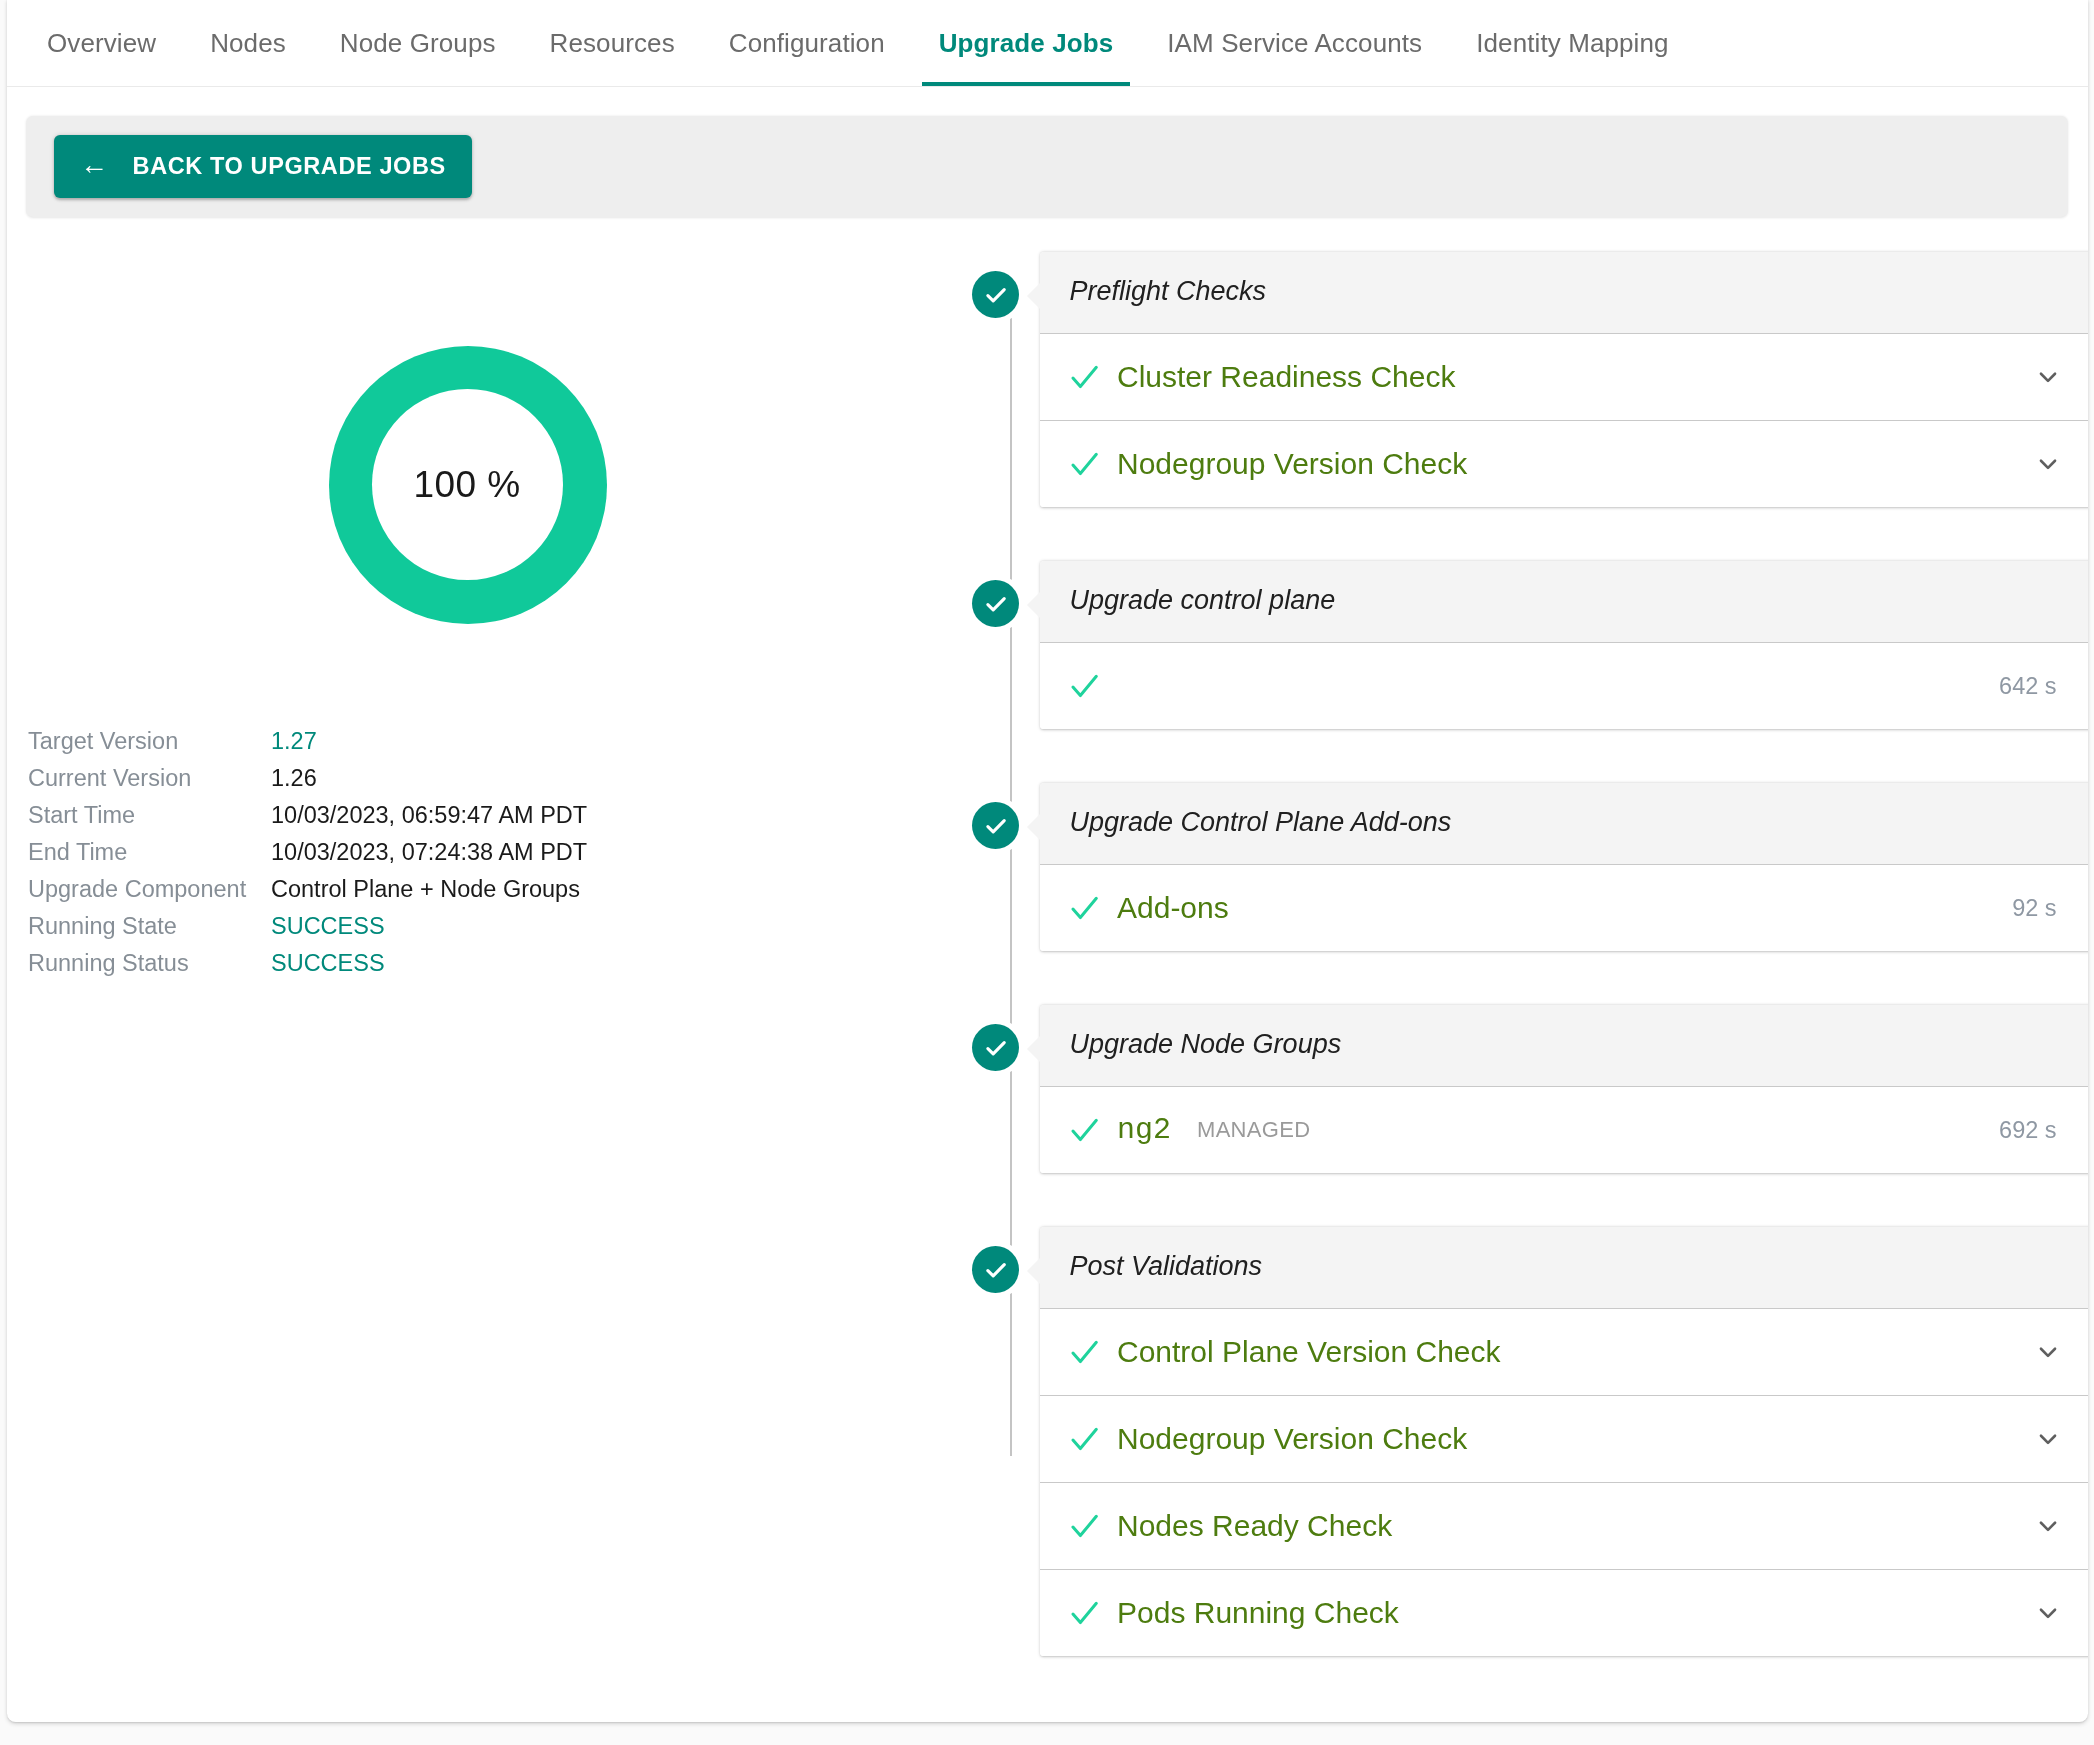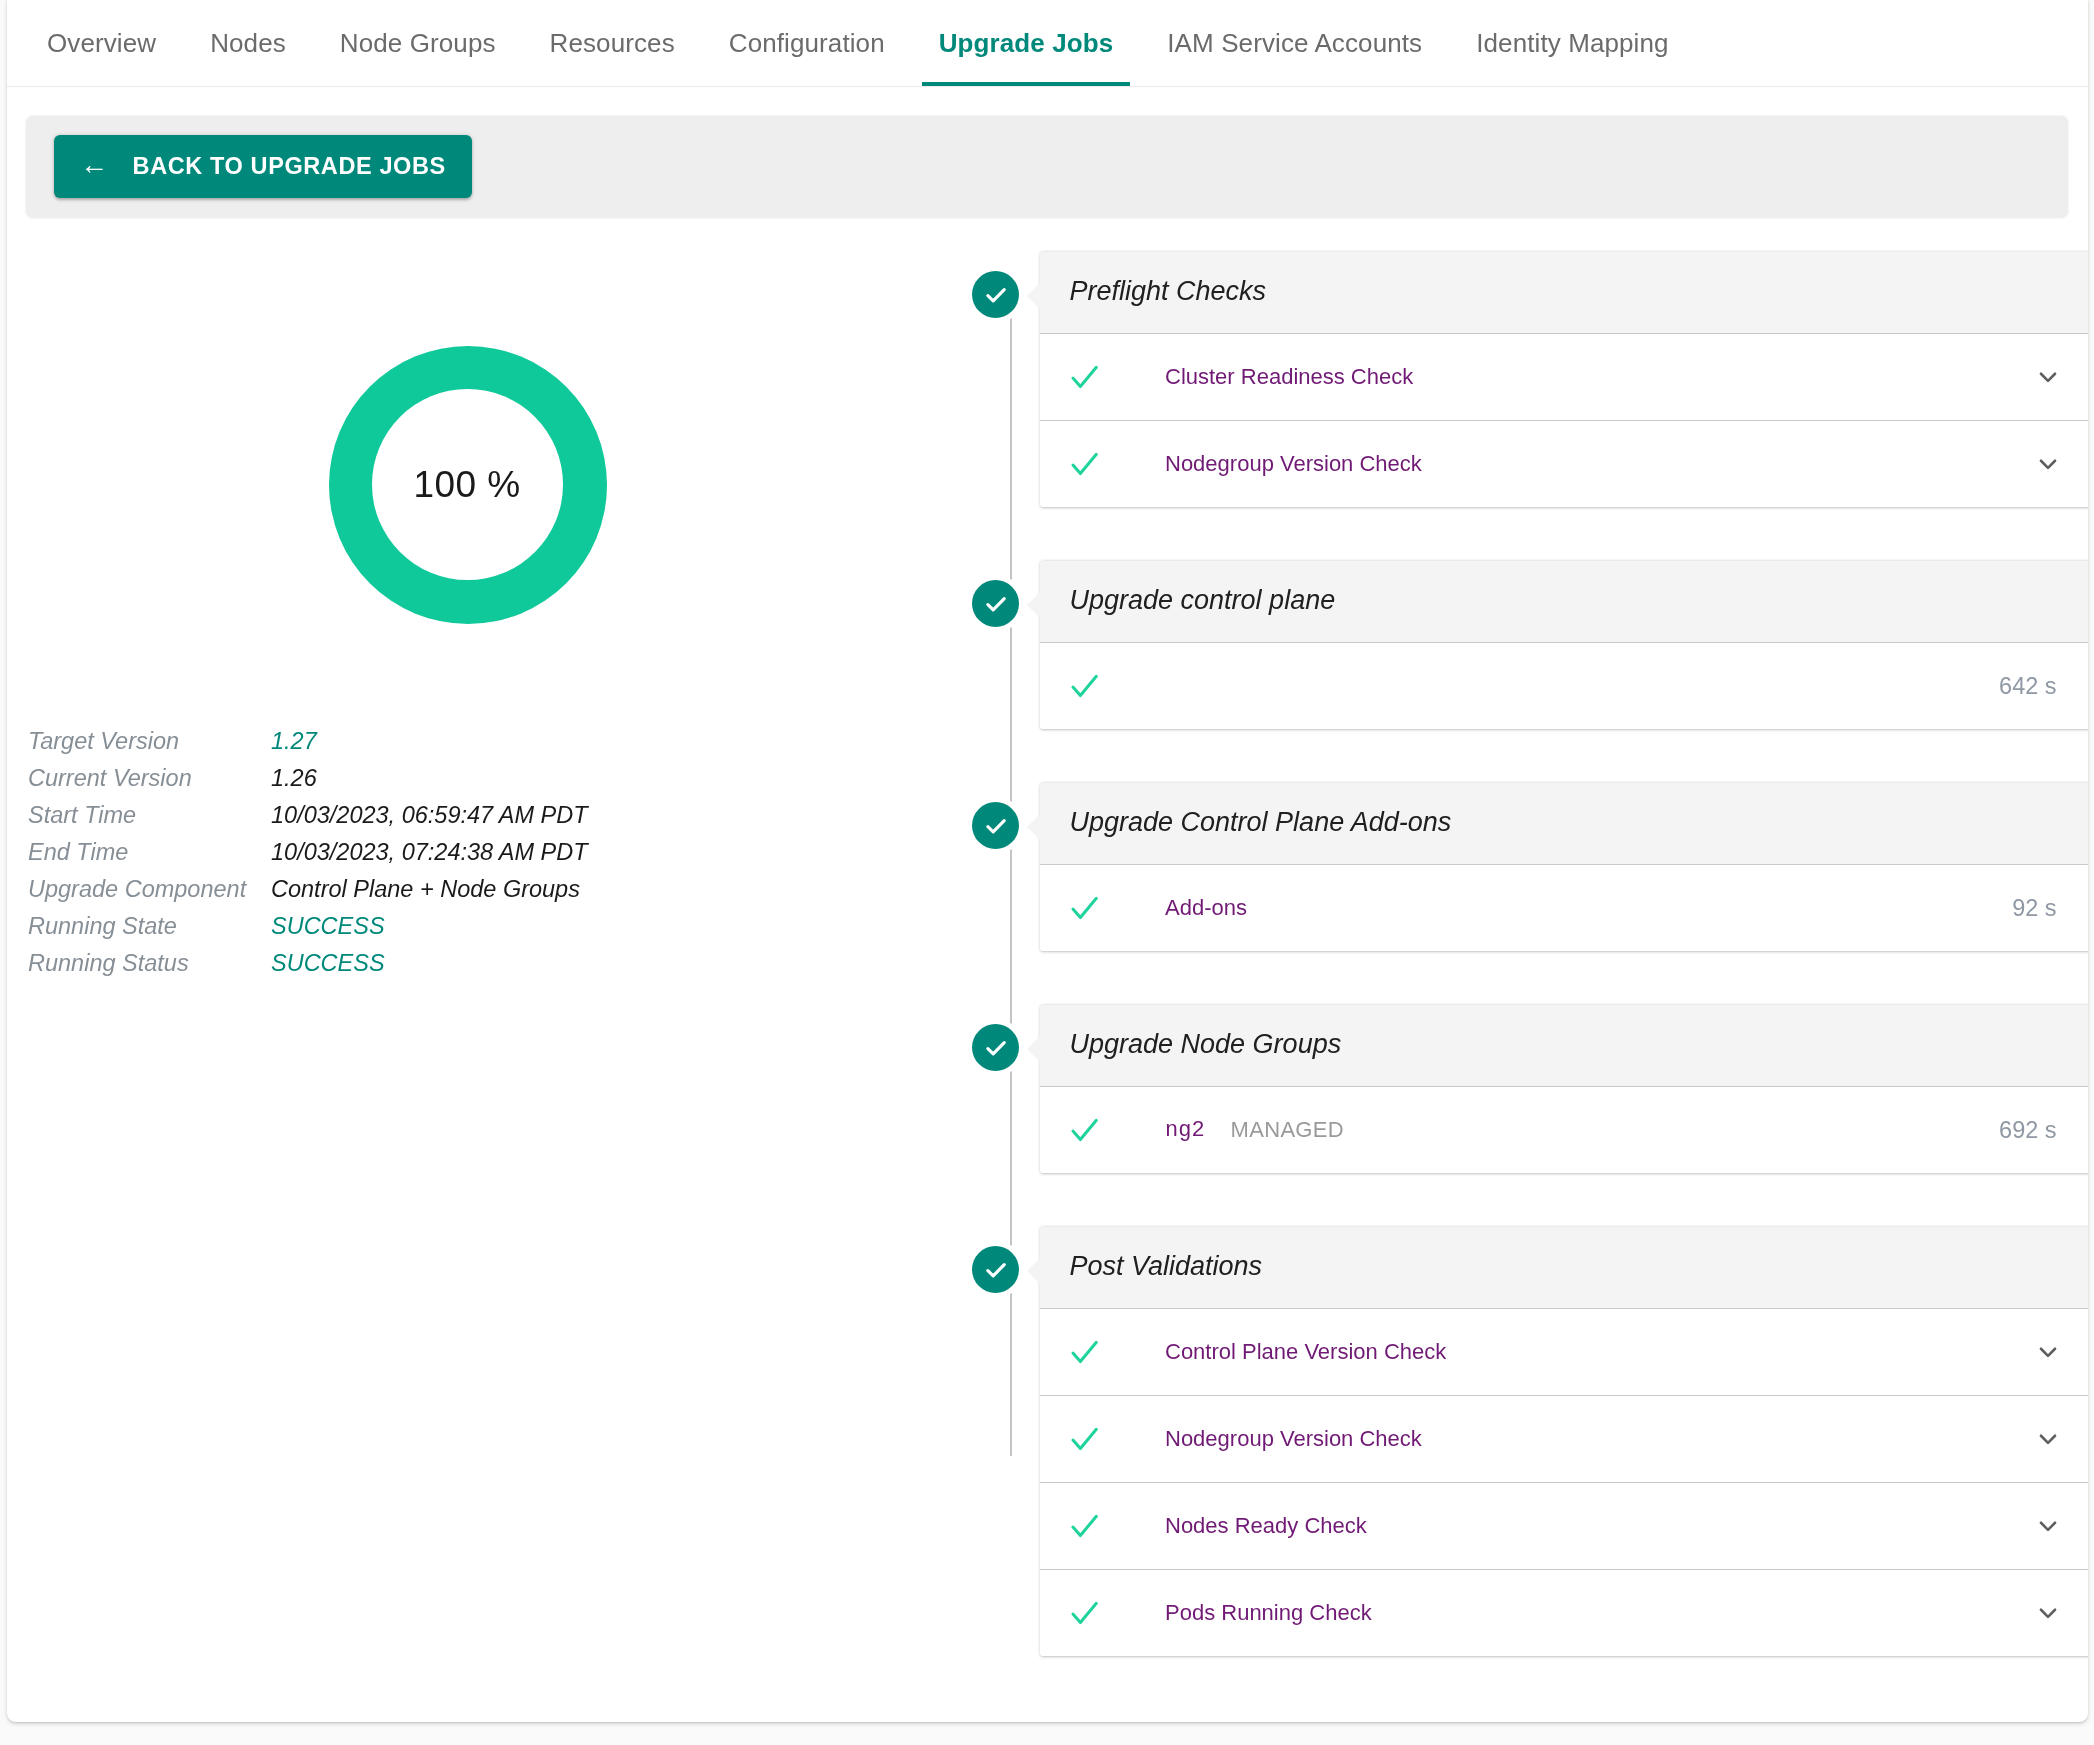--- a/index.html
+++ b/index.html
@@ -148,21 +148,20 @@
 
   .meta {
     margin-top: 104px;
     padding-left: 21px;
     font-size: 23.5px;
   }
   .meta-row {
     display: flex;
     align-items: baseline;
     height: 37px;
-    font-style: italic;
   }
   .meta-key {
     width: 243px;
     color: #868e96;
     flex: none;
   }
   .meta-val { color: #1a1a1a; }
   .meta-val.accent { color: #00897b; }
 
   
@@ -236,24 +235,23 @@
     display: flex;
     align-items: center;
     height: 86px;
     padding: 0 26px 0 28px;
     border-bottom: 0.9px solid #c9c9c9;
     cursor: pointer;
   }
   .item:last-child { border-bottom: none; }
   .item .check { flex: none; width: 49px; display: flex; align-items: center; }
   .item-label {
-    font-size: 22px;
-    color: #701a75;
+    font-size: 30px;
+    color: #4d7c0f;
     flex: 1;
-    margin-left: 48px;
   }
   .item-tag {
     font-size: 22px;
     color: #9a9a9a;
     margin-left: 26px;
     letter-spacing: 0.3px;
     flex: 1;
   }
   .item-dur {
     font-size: 23.5px;

